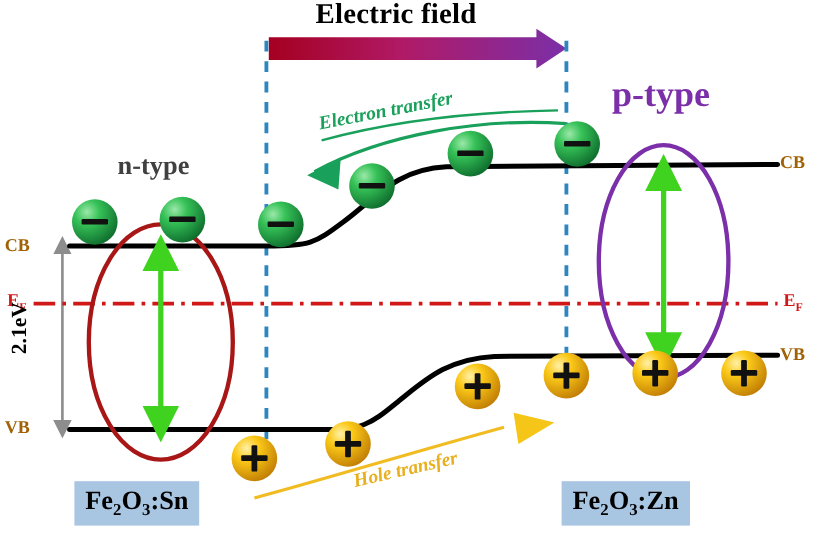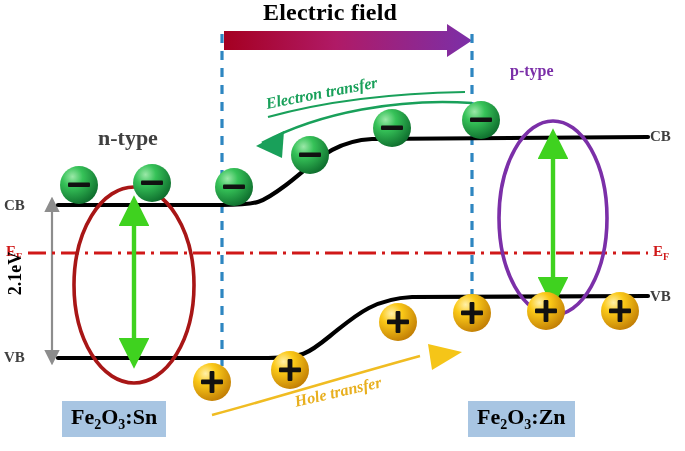--- a/index.html
+++ b/index.html
@@ -7,23 +7,23 @@
        font-family:"Liberation Serif",serif;}
   #stage{position:absolute;left:0;top:0;width:685px;height:451px;}
   svg#diagram{position:absolute;left:0;top:0;width:685px;height:451px;}
 
   .lbl{position:absolute;white-space:nowrap;font-weight:bold;
        font-family:"Liberation Serif",serif;}
 
   .title-ef{font-size:24px;color:#000;left:263px;top:-1px;letter-spacing:.2px;}
 
   .ntype{font-size:22px;color:#404040;left:98px;top:125px;}
-  .ptype{font-size:16px;color:#7B2FA8;left:510px;top:62px;}
-
-  .band-lbl{font-size:15px;color:#404040;}
+  .ptype{font-size:30px;color:#7B2FA8;left:510px;top:62px;}
+
+  .band-lbl{font-size:15px;color:#a16207;}
   .cb-left{left:4px;top:197px;}
   .vb-left{left:4px;top:349px;}
   .cb-right{left:650px;top:128px;}
   .vb-right{left:650px;top:288px;}
 
   .ef-lbl{font-size:15px;color:#D01818;text-align:right;}
   .ef-left{left:6px;top:243px;}
   .ef-right{left:653px;top:243px;}
   .ef-lbl sub{font-size:10px;}
 

